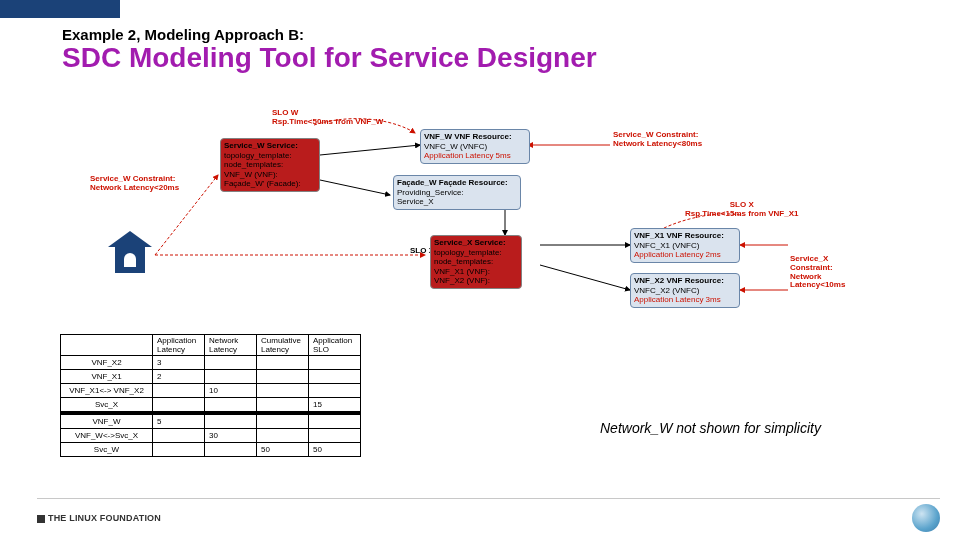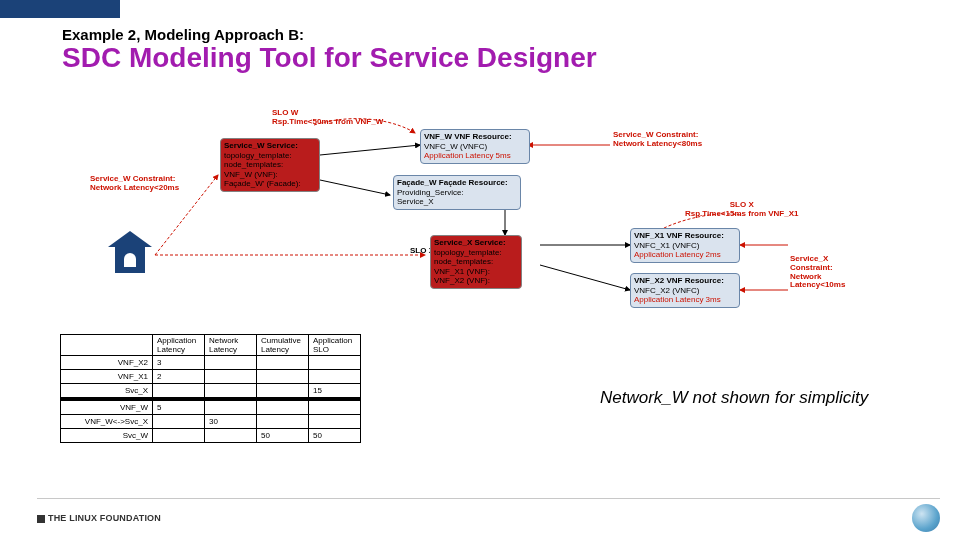--- a/index.html
+++ b/index.html
@@ -16,24 +16,24 @@
 .red{color:#c10}
 .ann{position:absolute;font-size:8px;line-height:1.1}
 .ann.red{font-weight:700}
 .house{position:absolute;left:0;top:116px;width:40px;height:40px}
 .house .roof{width:0;height:0;border-left:22px solid transparent;border-right:22px solid transparent;border-bottom:16px solid #1b4278;margin-left:-2px}
 .house .body{width:30px;height:26px;background:#1b4278;margin-left:5px}
 .house .hole{width:12px;height:14px;border-radius:6px 6px 0 0;background:#fff;margin:-20px 0 0 14px;position:relative}
 .tbl{position:absolute;left:60px;top:334px;border-collapse:collapse;font-size:8px}
 .tbl th,.tbl td{border:1px solid #000;padding:1px 4px;text-align:left;height:14px}
 .tbl th{font-weight:400}
-.tbl .rowlab{text-align:right;width:92px}
+.tbl .rowlab{text-align:center;width:92px}
 .tbl td{width:52px}
 .tbl .blackrow td{background:#000;height:3px;padding:0;border-color:#000}
-.note{position:absolute;left:600px;top:388px;font-size:17px;font-style:italic}
+.note{position:absolute;left:600px;top:420px;font-size:14px;font-style:italic}
 .footer{position:absolute;bottom:8px;left:37px;right:20px;display:flex;justify-content:space-between;align-items:center;border-top:1px solid #c8c8c8;padding-top:5px}
 .lf{font-size:9px;font-weight:700;letter-spacing:0.02em;color:#333}
 .lf .sq{display:inline-block;width:8px;height:8px;background:#333;margin-right:3px;vertical-align:middle}
 .att{width:28px;height:28px;border-radius:50%;background:radial-gradient(circle at 35% 35%,#cde4f2,#5aa3cc 60%,#3a7aa8);position:relative}
 svg.arrows{position:absolute;left:0;top:0;width:100%;height:100%;pointer-events:none}
 </style>
 </head>
 <body>
 
 <div class="topbar">
@@ -160,20 +160,27 @@
         <td></td>
       </tr>
   <tr>
         <td class="rowlab">VNF_X1</td>
         <td>2</td>
         <td></td>
         <td></td>
         <td></td>
       </tr>
   <tr>
+        <td class="rowlab">VNF_X1&lt;-&gt; VNF_X2</td>
+        <td></td>
+        <td>10</td>
+        <td></td>
+        <td></td>
+      </tr>
+  <tr>
         <td class="rowlab">Svc_X</td>
         <td></td>
         <td></td>
         <td></td>
         <td>15</td>
       </tr>
   <tr class="blackrow">
         <td colspan="5"></td>
       </tr>
   <tr>

